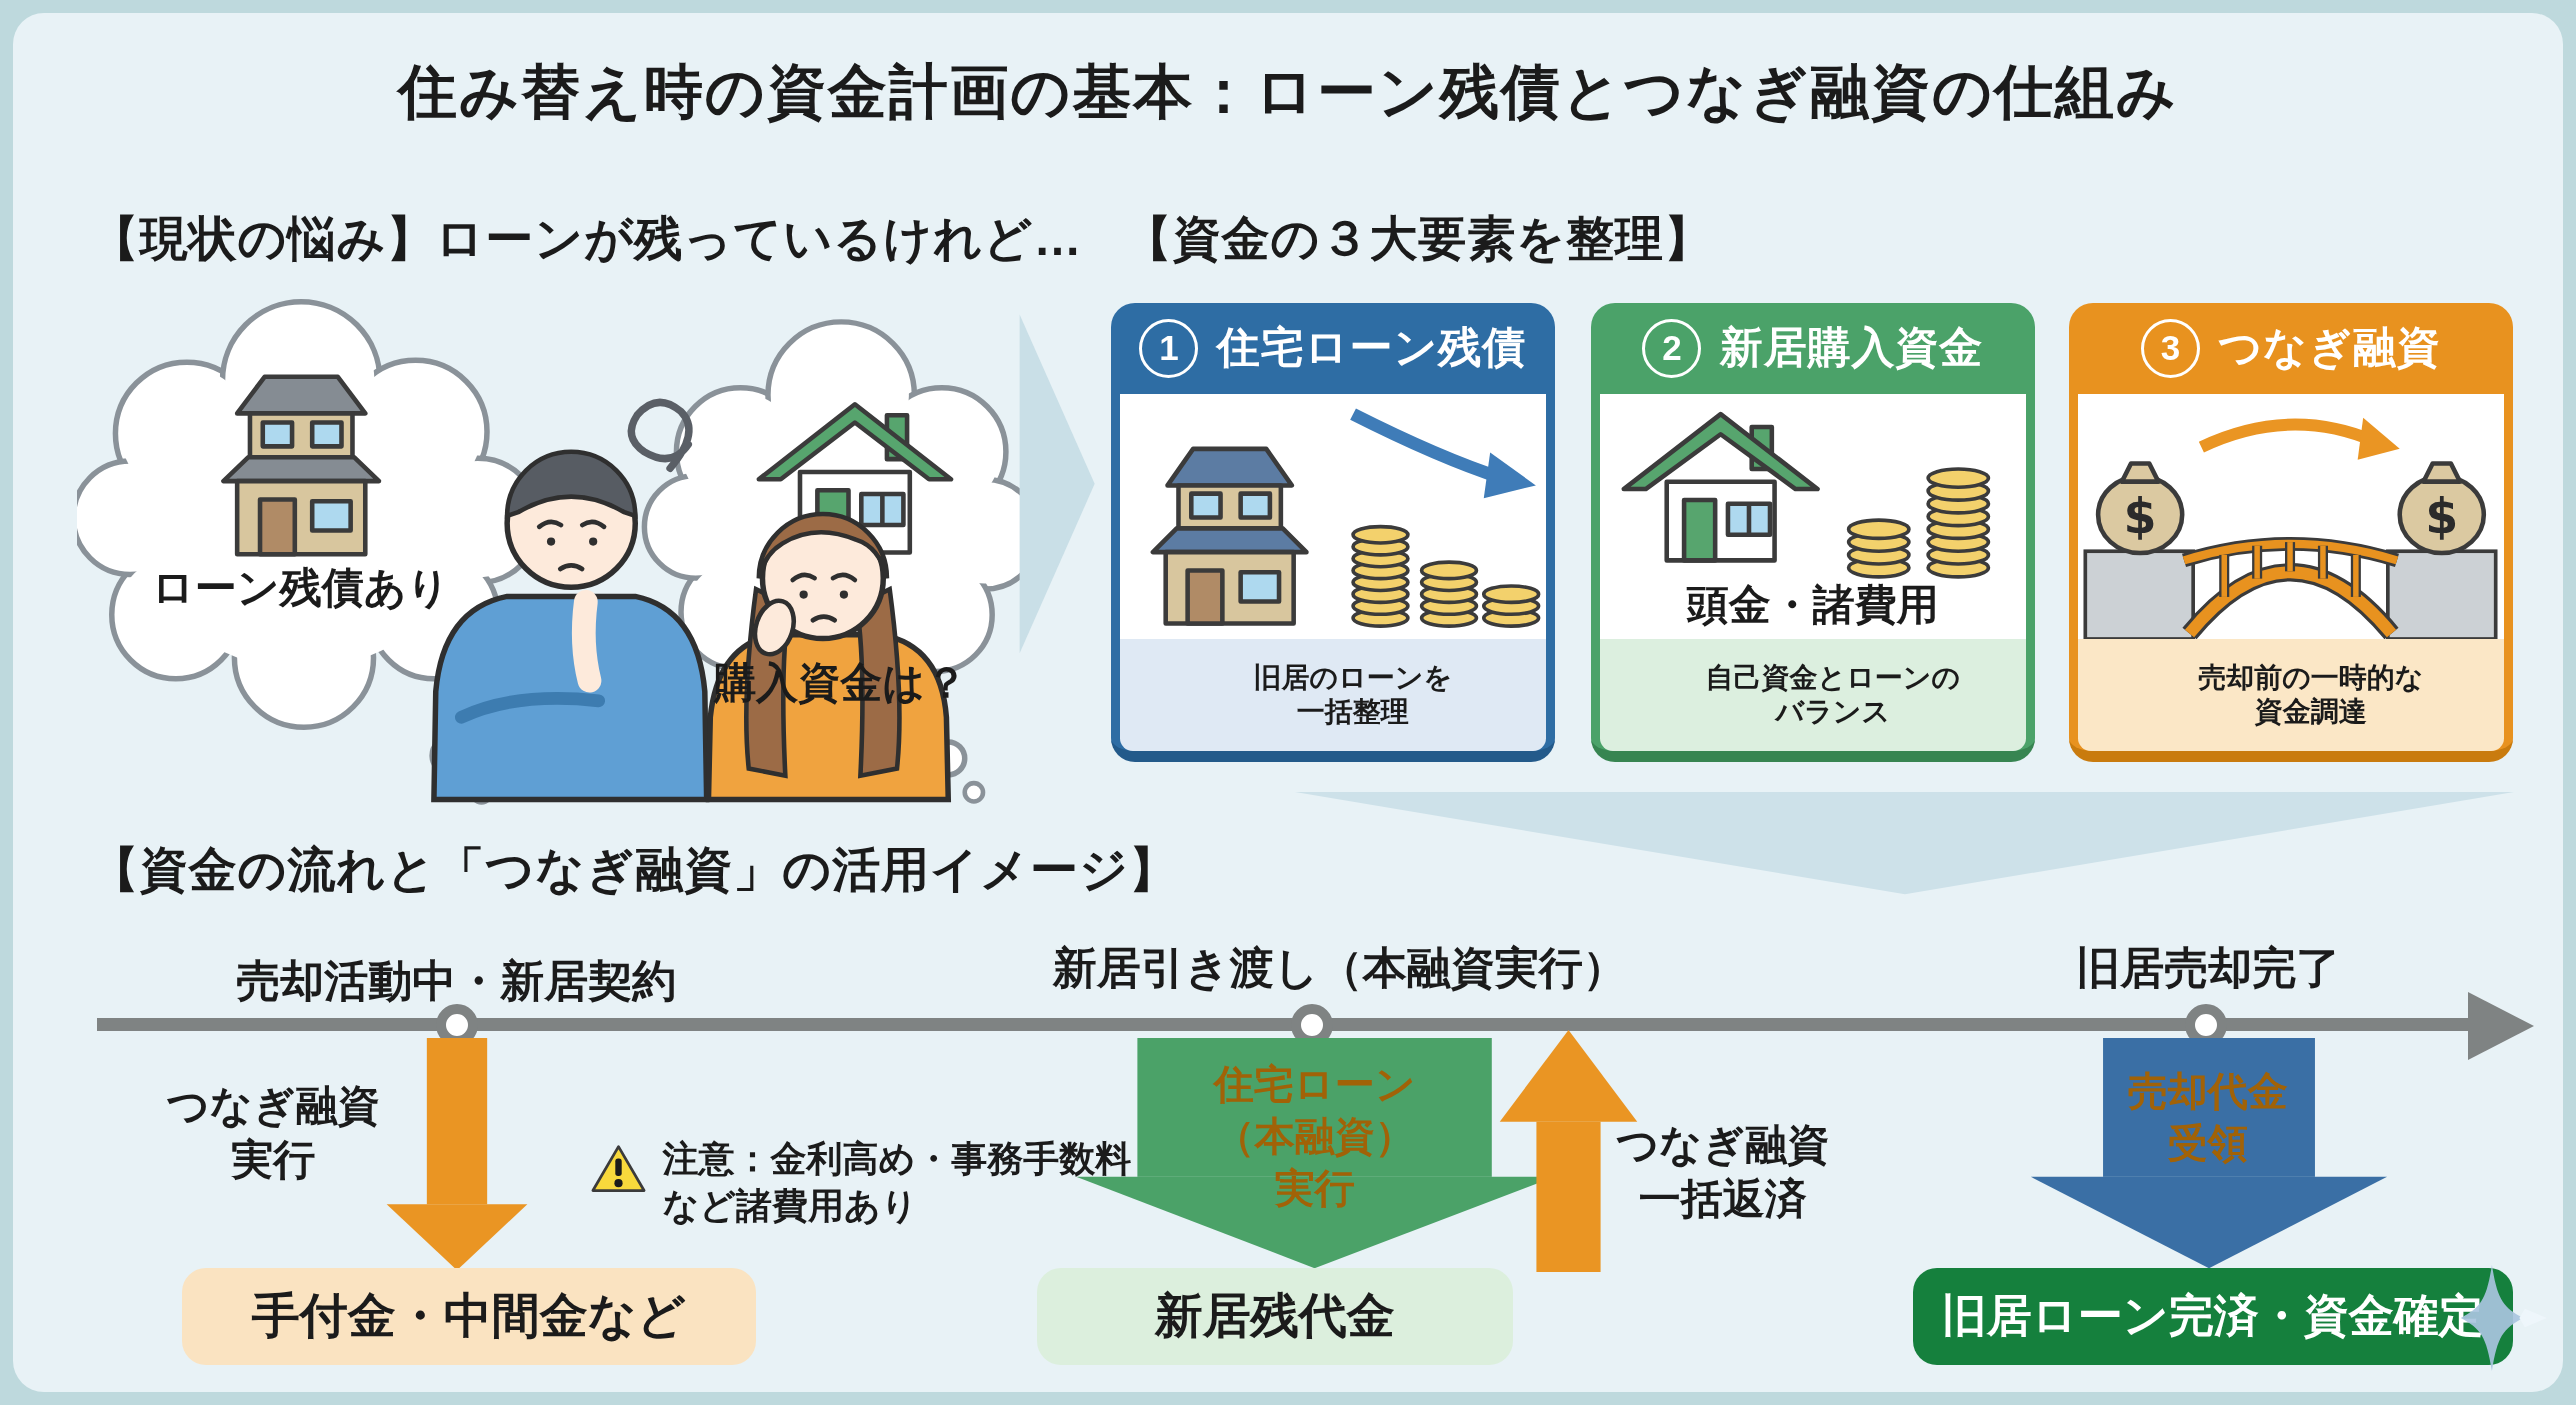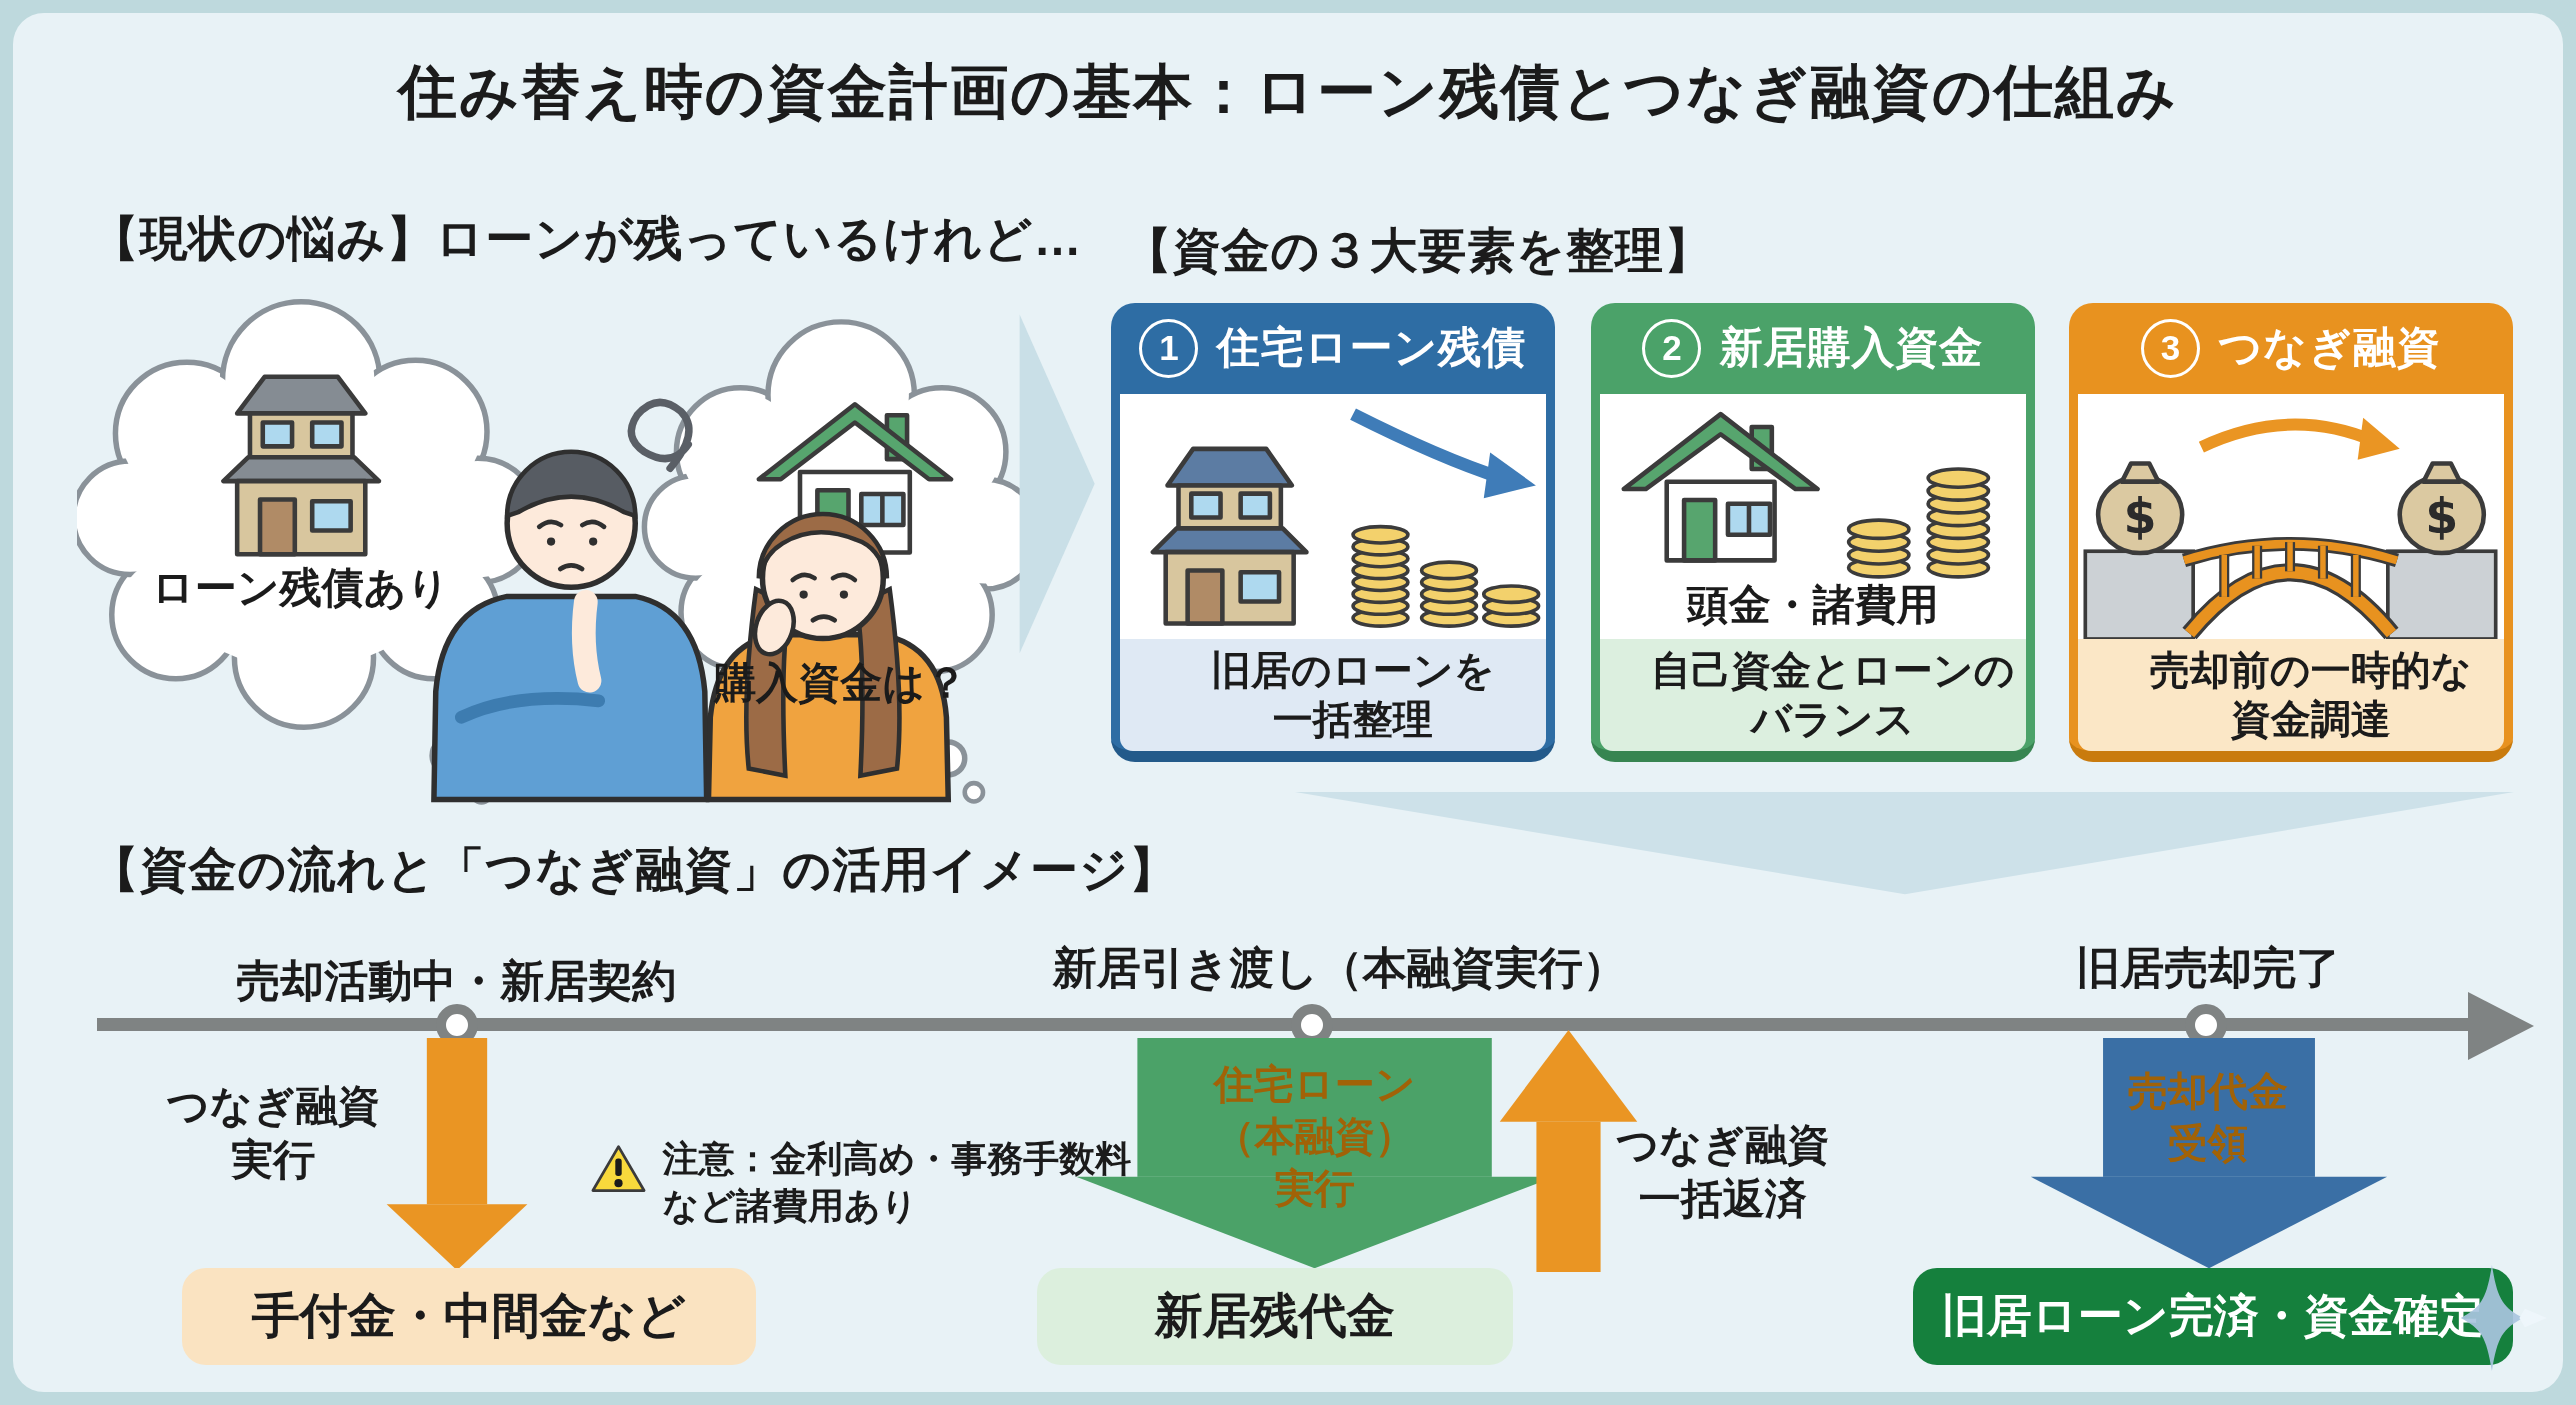--- a/index.html
+++ b/index.html
@@ -20,21 +20,21 @@
   .section-heading{font-size:48px;font-weight:900;letter-spacing:0.9px;}
   
   .bubble-label{font-size:42px;font-weight:900;}
   
   .card{border-radius:24px;padding:0 9.1px;box-sizing:border-box;width:444px;height:459px;}
   .card-head{height:91px;display:flex;align-items:center;justify-content:center;gap:18.3px;color:#fff;}
   .card-num{width:53px;height:53px;border:3.7px solid #fff;border-radius:50%;display:flex;align-items:center;justify-content:center;font-size:35px;font-weight:900;flex:0 0 auto;}
   .card-title{font-size:43px;font-weight:900;letter-spacing:0.9px;}
   .card-body{background:#fff;height:245px;position:relative;}
   .card-caption{position:absolute;left:0;right:0;bottom:5.5px;text-align:center;font-size:42px;font-weight:900;}
-  .card-foot{height:112px;display:flex;align-items:center;justify-content:center;text-align:center;font-size:40px;font-weight:900;line-height:1.22;border-radius:0 0 12.8px 12.8px;padding-left:40px;}
+  .card-foot{height:112px;display:flex;align-items:center;justify-content:center;text-align:center;font-size:28px;font-weight:900;line-height:1.22;border-radius:0 0 12.8px 12.8px;padding-left:40px;}
   #card1{left:1098px;top:290px;background:#2e6da4;border-bottom:11px solid #235a8a;}
   #card1 .card-foot{background:#dfe9f4;}
   #card2{left:1578px;top:290px;background:#4ba269;border-bottom:11px solid #378551;}
   #card2 .card-foot{background:#dcefdf;}
   #card3{left:2056px;top:290px;background:#e8921f;border-bottom:11px solid #c97b0e;}
   #card3 .card-foot{background:#fbe7c6;}
   
   #timeline-bar{left:84px;top:1005px;width:2375px;height:13.7px;background:#7f8383;}
   #timeline-head{left:2455px;top:979px;width:0;height:0;border-left:66px solid #7f8383;border-top:34px solid transparent;border-bottom:34px solid transparent;}
   .tdot{width:22px;height:22px;background:#fff;border:10px solid #7f8383;border-radius:50%;}
@@ -46,21 +46,21 @@
 </style>
 </head>
 <body>
 
 <div id="canvas">
   <div id="inner">
 
     <div id="title" class="abs">住み替え時の資金計画の基本：ローン残債とつなぎ融資の仕組み</div>
 
     <div class="abs section-heading" style="left:78px;top:194px;">【現状の悩み】ローンが残っているけれど…</div>
-    <div class="abs section-heading" style="left:1111px;top:206px;">【資金の３大要素を整理】</div>
+    <div class="abs section-heading" style="left:1111px;top:194px;">【資金の３大要素を整理】</div>
 
     <svg class="abs" style="left:64px;top:274px;" width="1025" height="531" viewBox="0 0 1120 580">
 
       <g stroke="#8a9299" stroke-width="6" fill="#ffffff">
         <circle cx="120" cy="160" r="78"></circle>
           <circle cx="245" cy="102" r="86"></circle>
           <circle cx="370" cy="158" r="78"></circle>
         <circle cx="438" cy="255" r="68"></circle>
           <circle cx="390" cy="358" r="70"></circle>
           <circle cx="248" cy="405" r="76"></circle>

